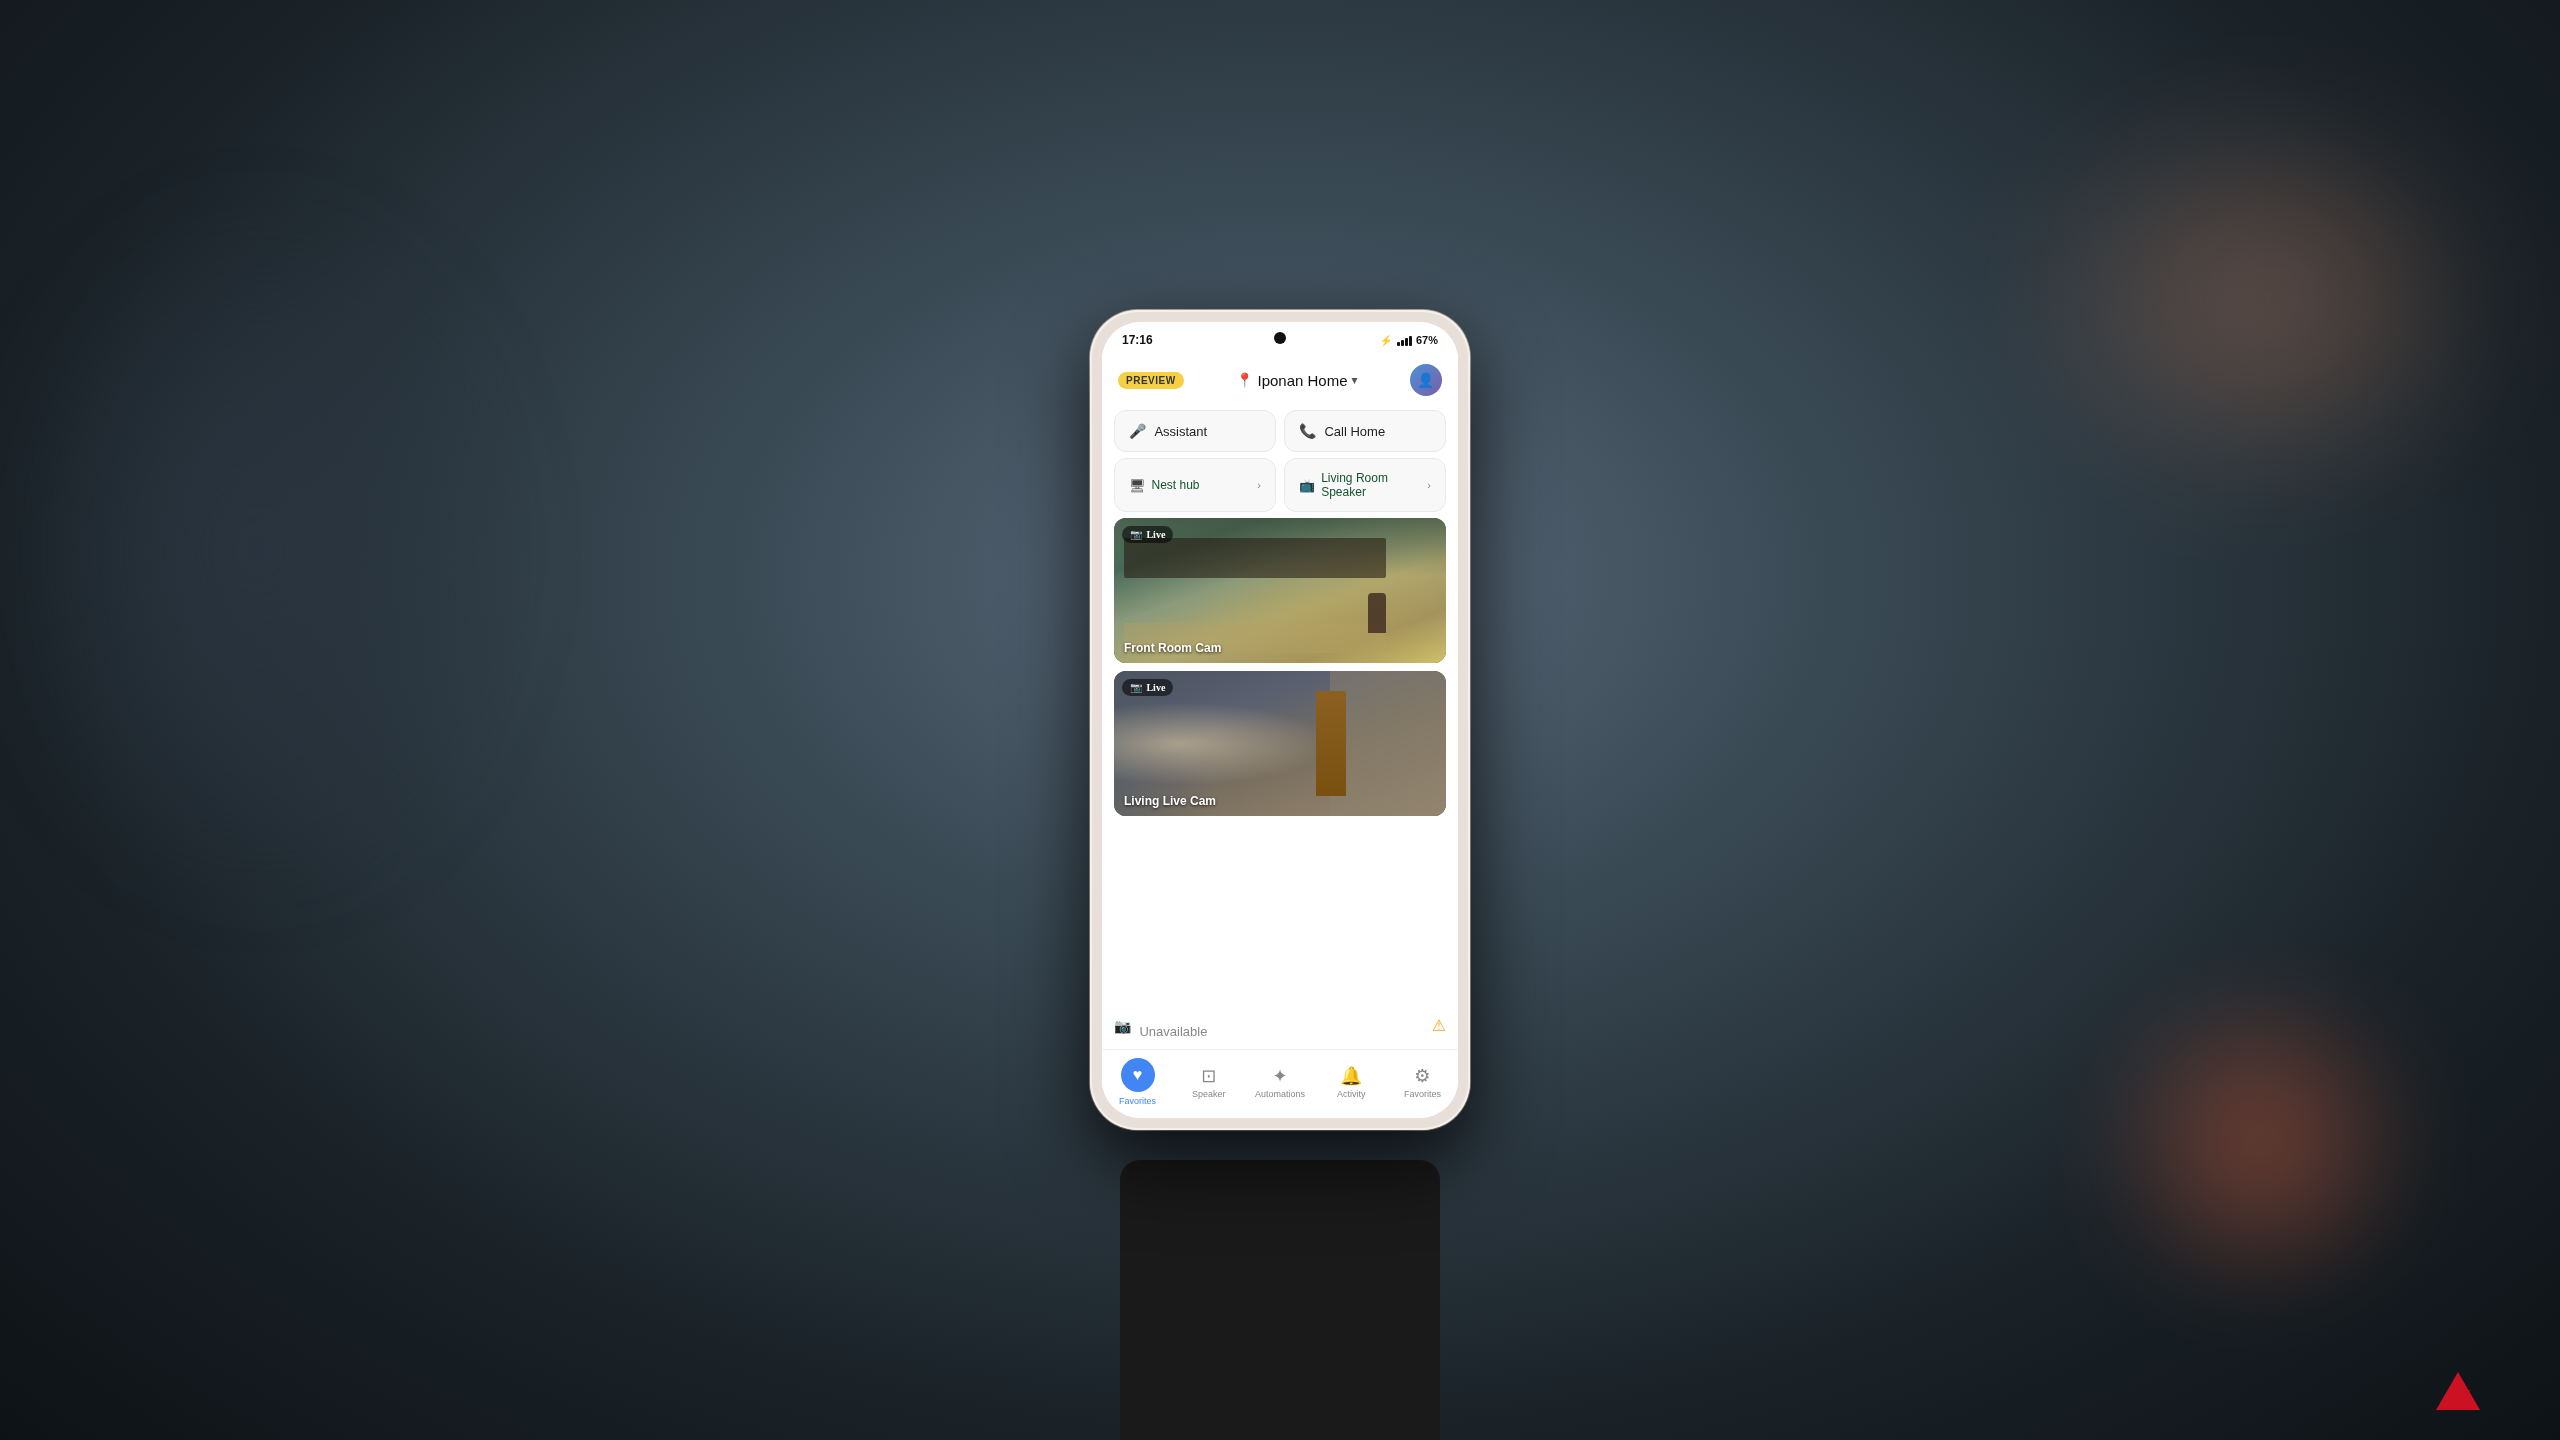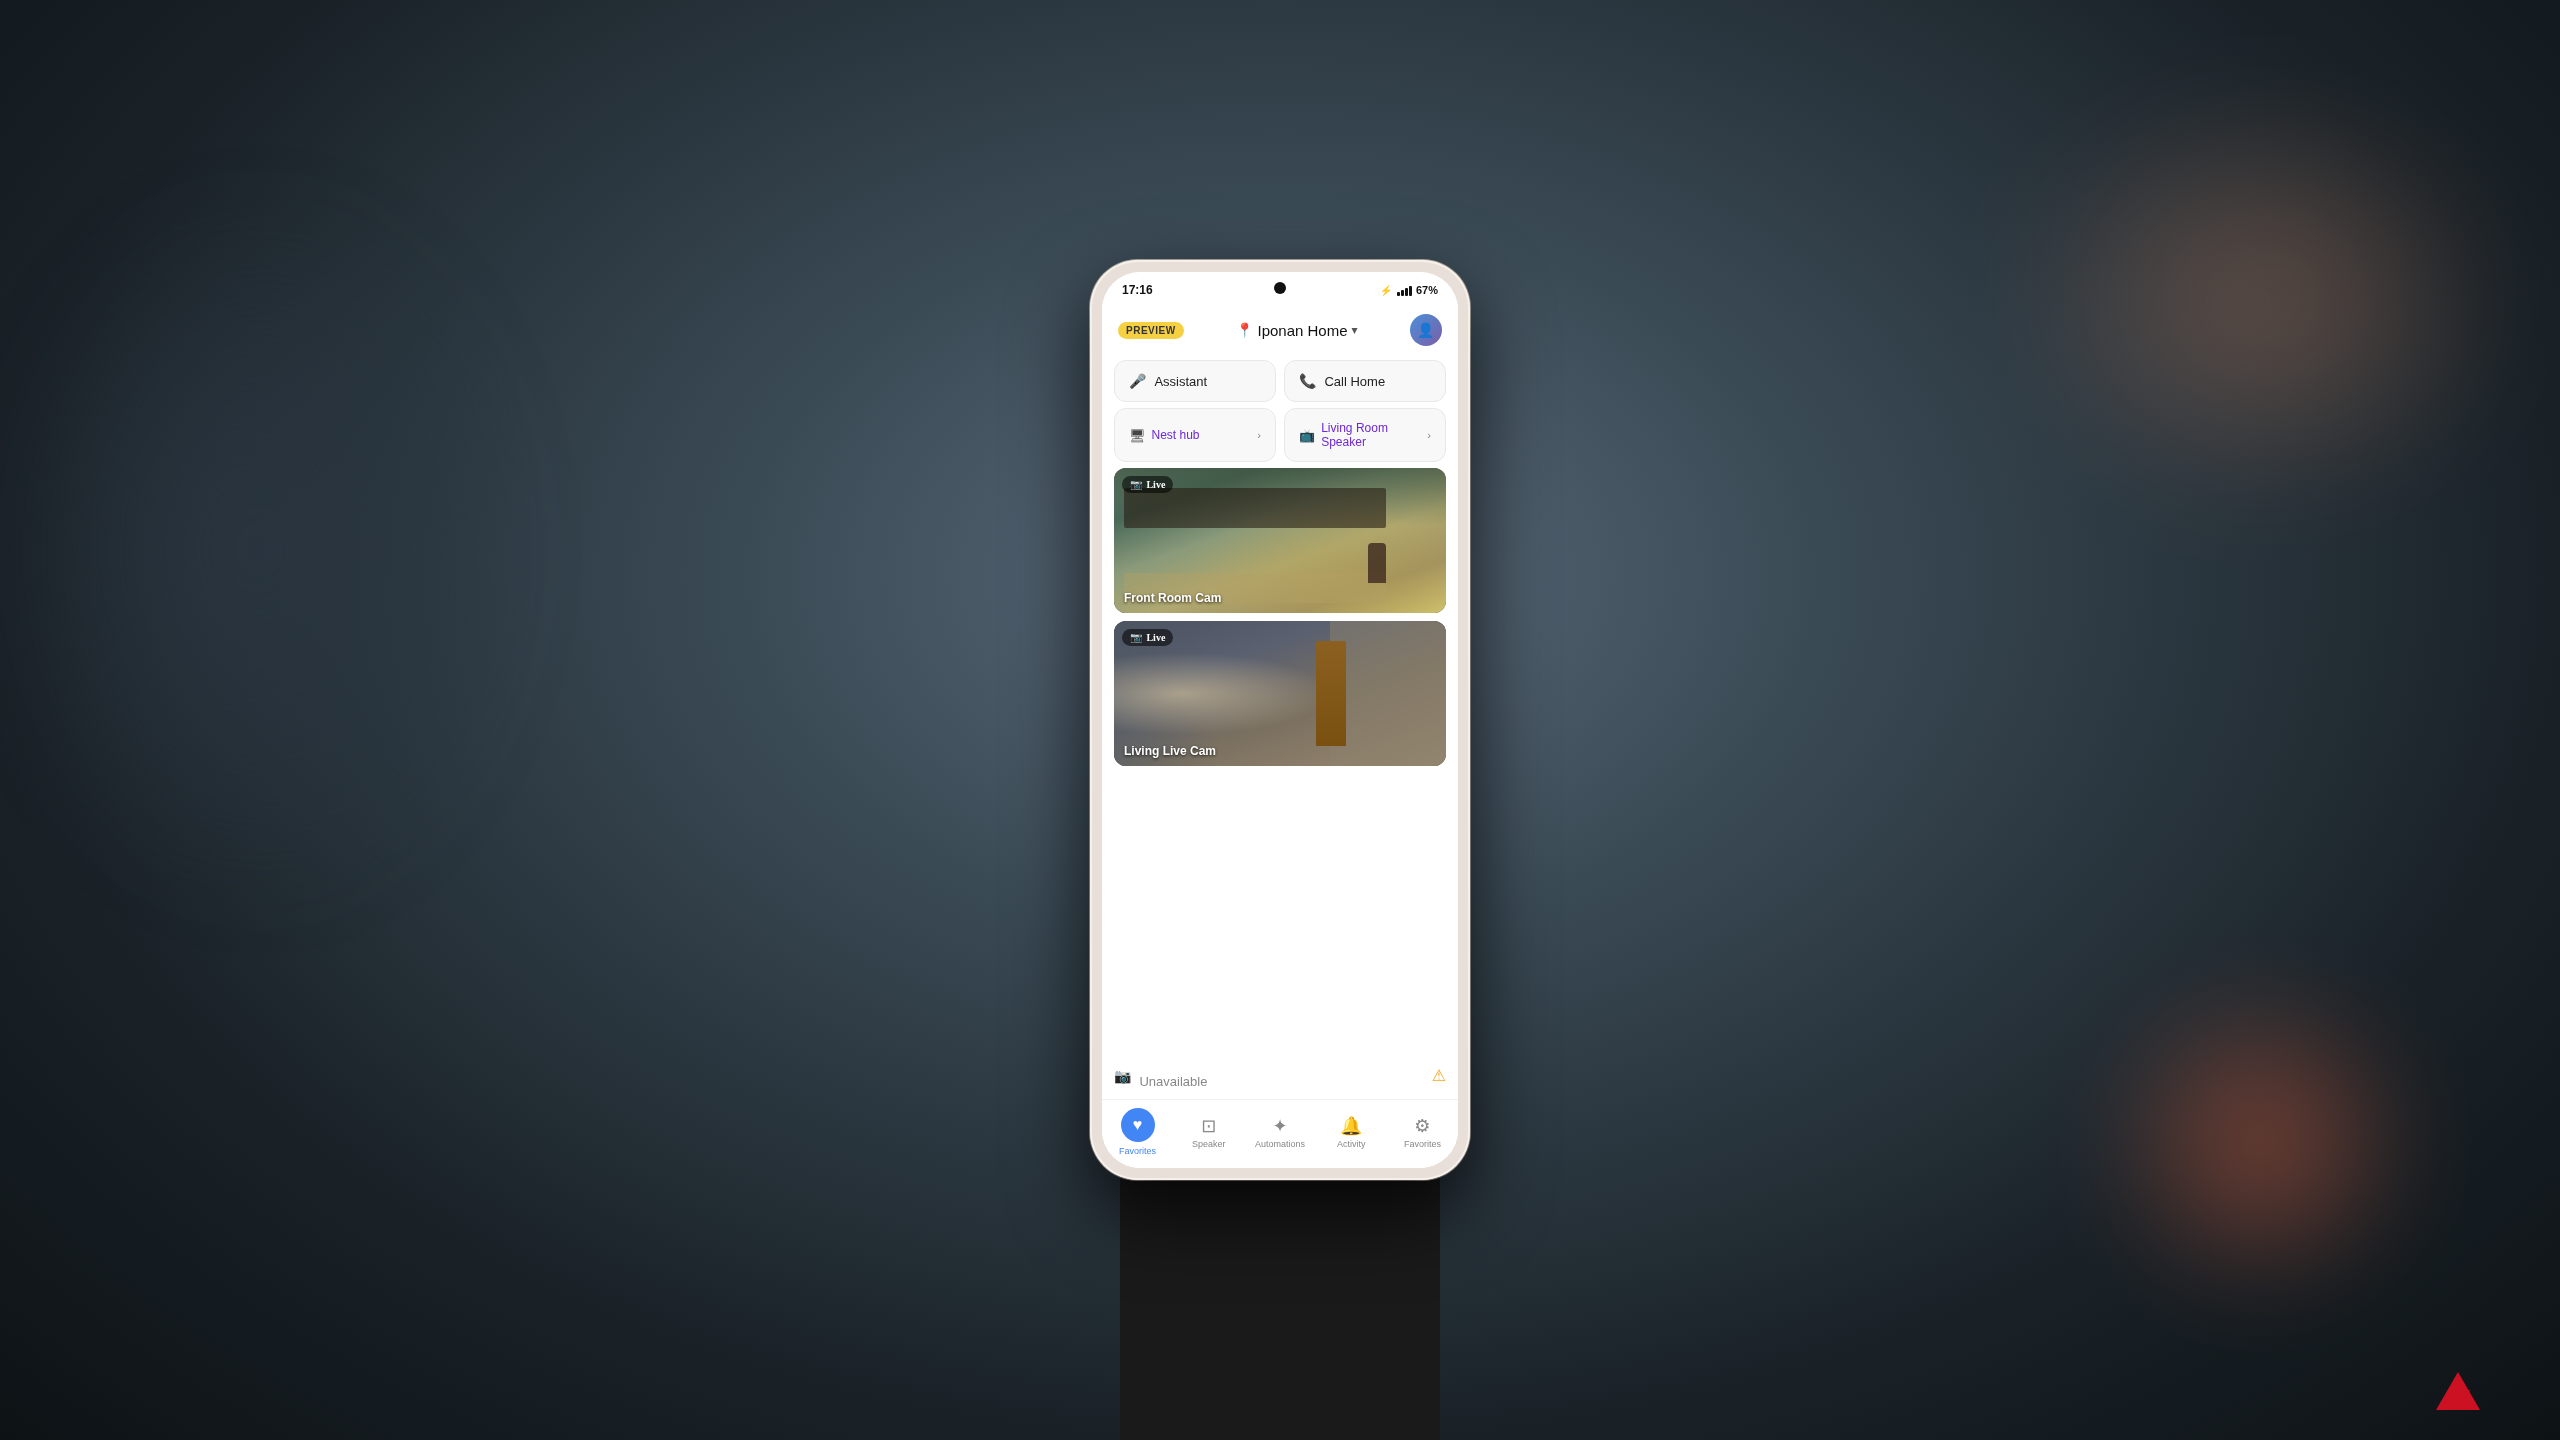--- a/index.html
+++ b/index.html
@@ -67,21 +67,21 @@
     .phone-wrapper {
       position: absolute;
       left: 50%;
       top: 50%;
       transform: translate(-50%, -50%);
       z-index: 10;
     }
 
     .phone-frame {
       width: 380px;
-      height: 920px;
+      height: 820px;
       background: #e8e0d8;
       border-radius: 48px;
       padding: 12px;
       box-shadow: 0 30px 80px rgba(0,0,0,0.8), 0 0 0 1px #c0b8b0, inset 0 0 0 2px #f5f0ea;
       position: relative;
     }
 
     .phone-screen {
       width: 100%;
       height: 100%;
@@ -229,21 +229,21 @@
       gap: 6px;
       cursor: pointer;
     }
     .device-icon {
       font-size: 13px;
       color: #444;
     }
     .device-name {
       font-size: 12px;
       font-weight: 500;
-      color: #6d28d9;
+      color: #14532d;
       flex: 1;
     }
     .device-arrow {
       font-size: 11px;
       color: #888;
     }
 
     
     .cam-feeds {
       padding: 0 12px;

